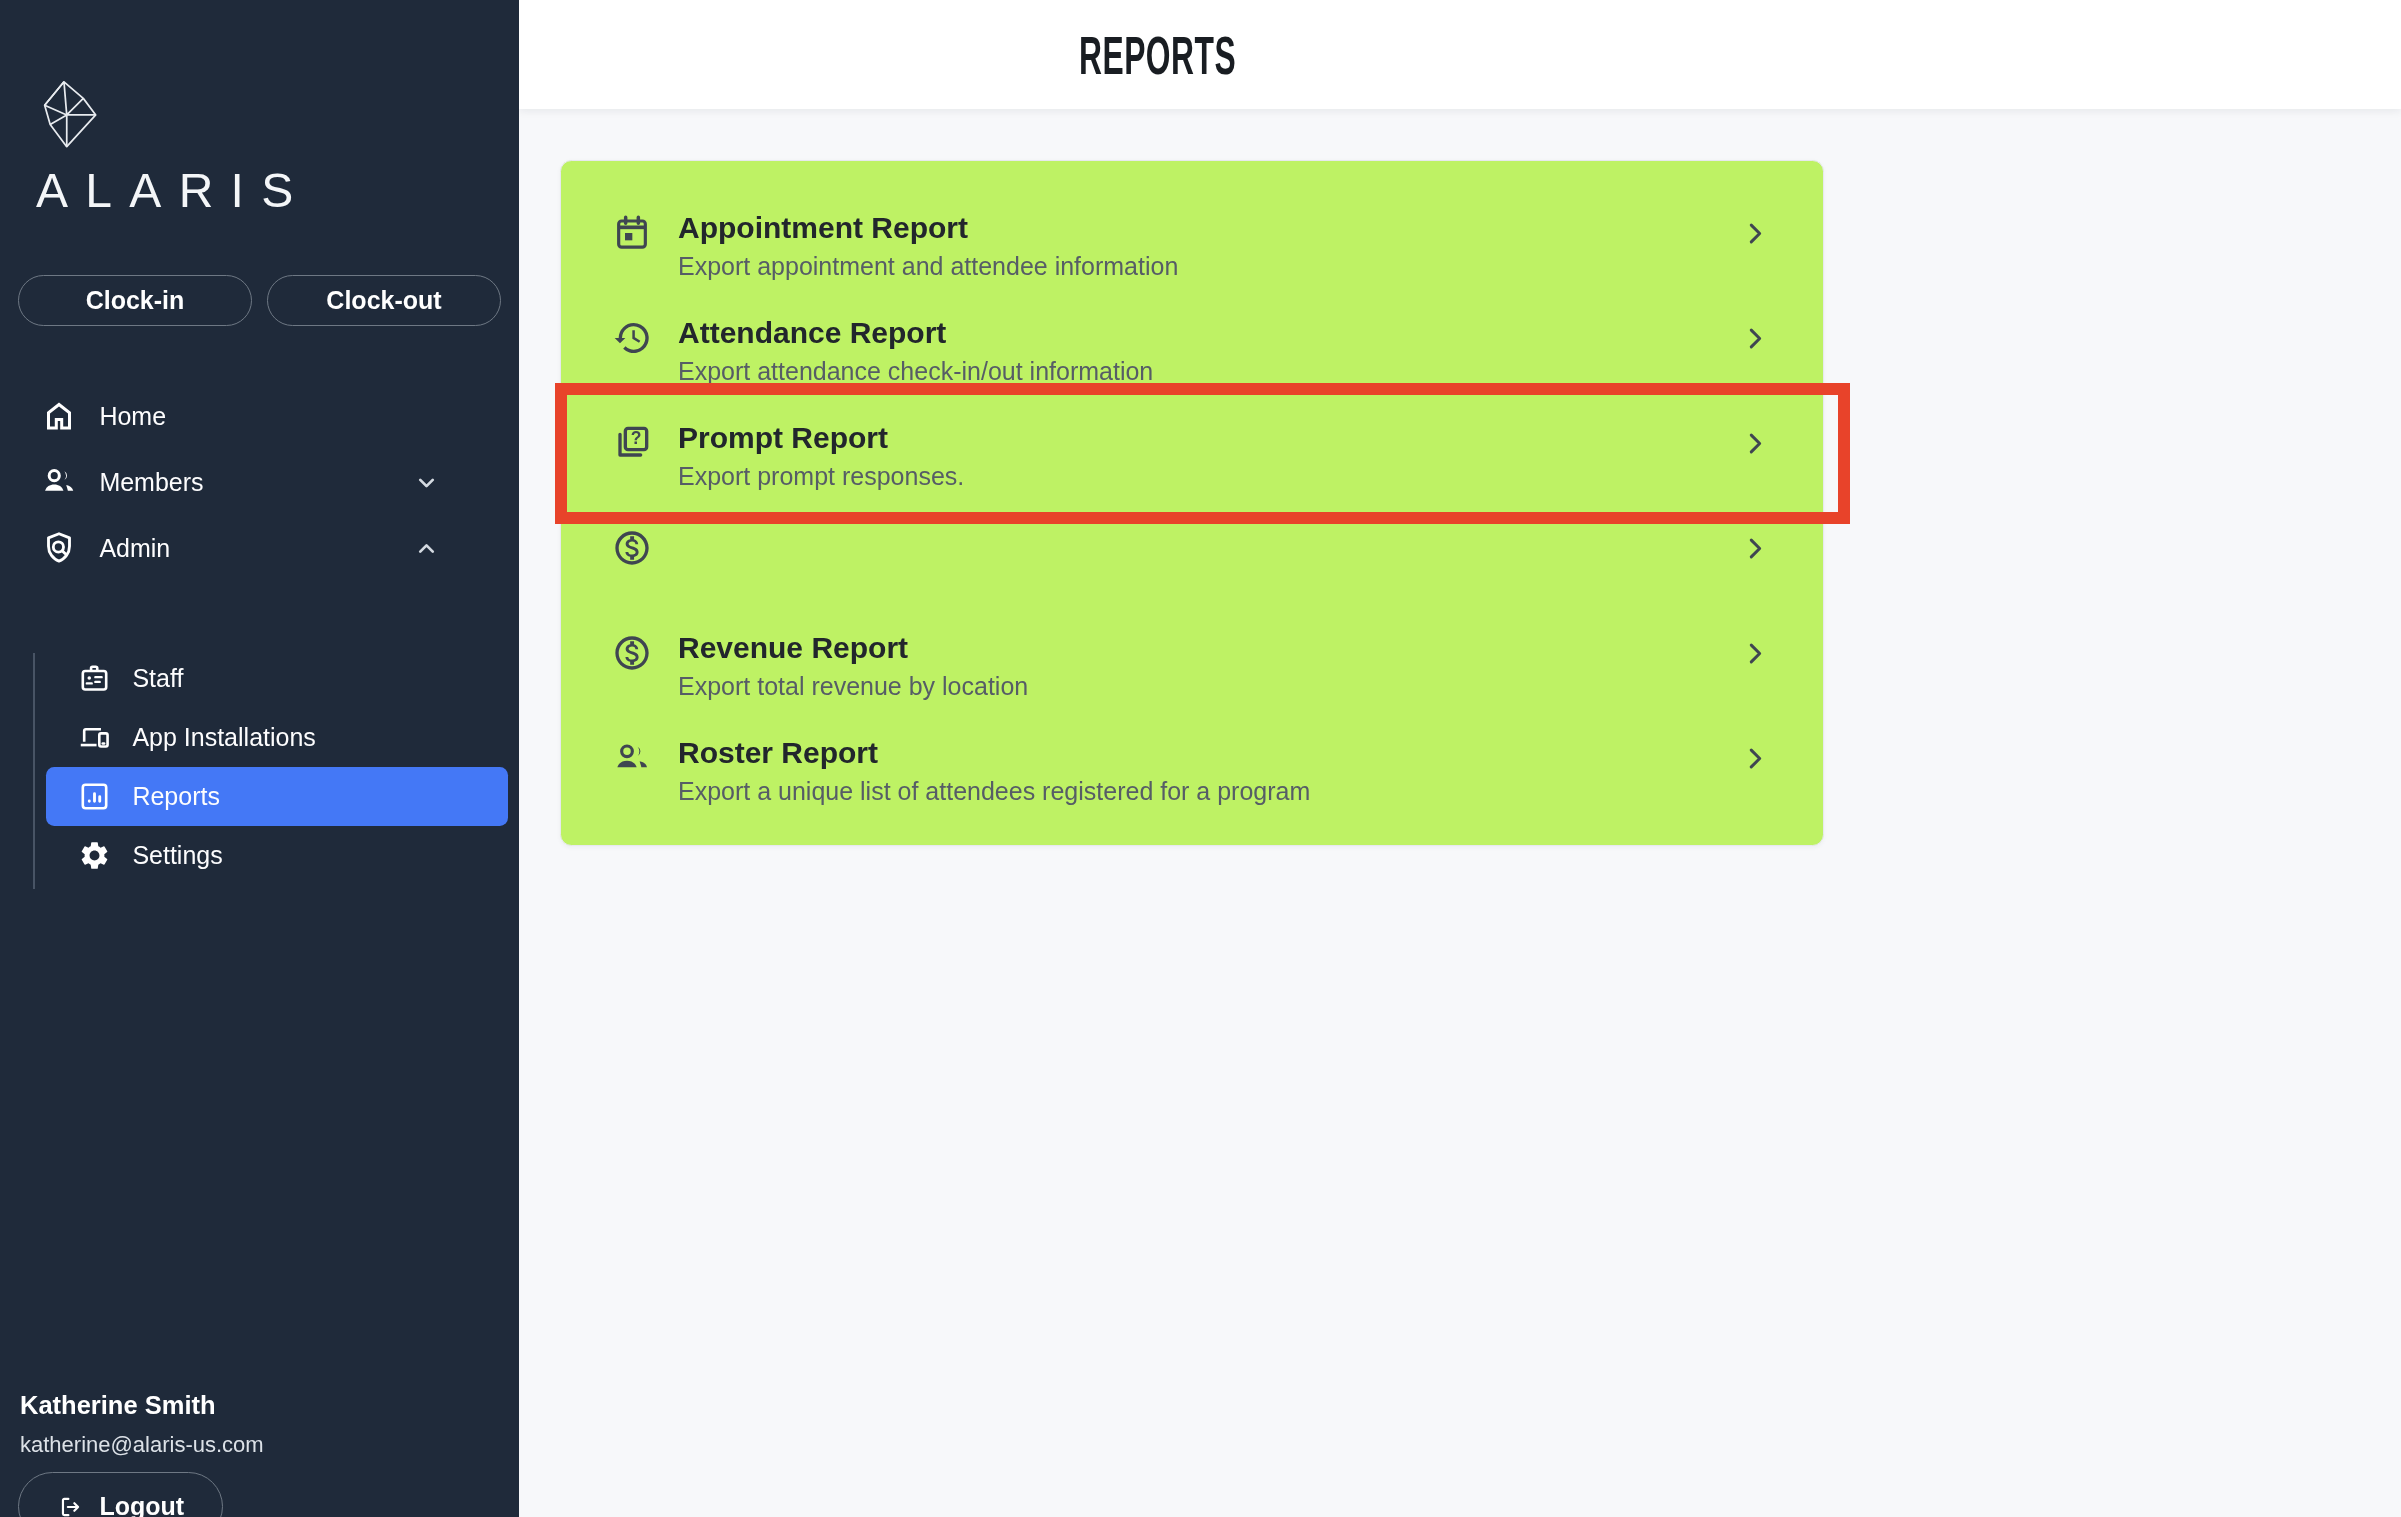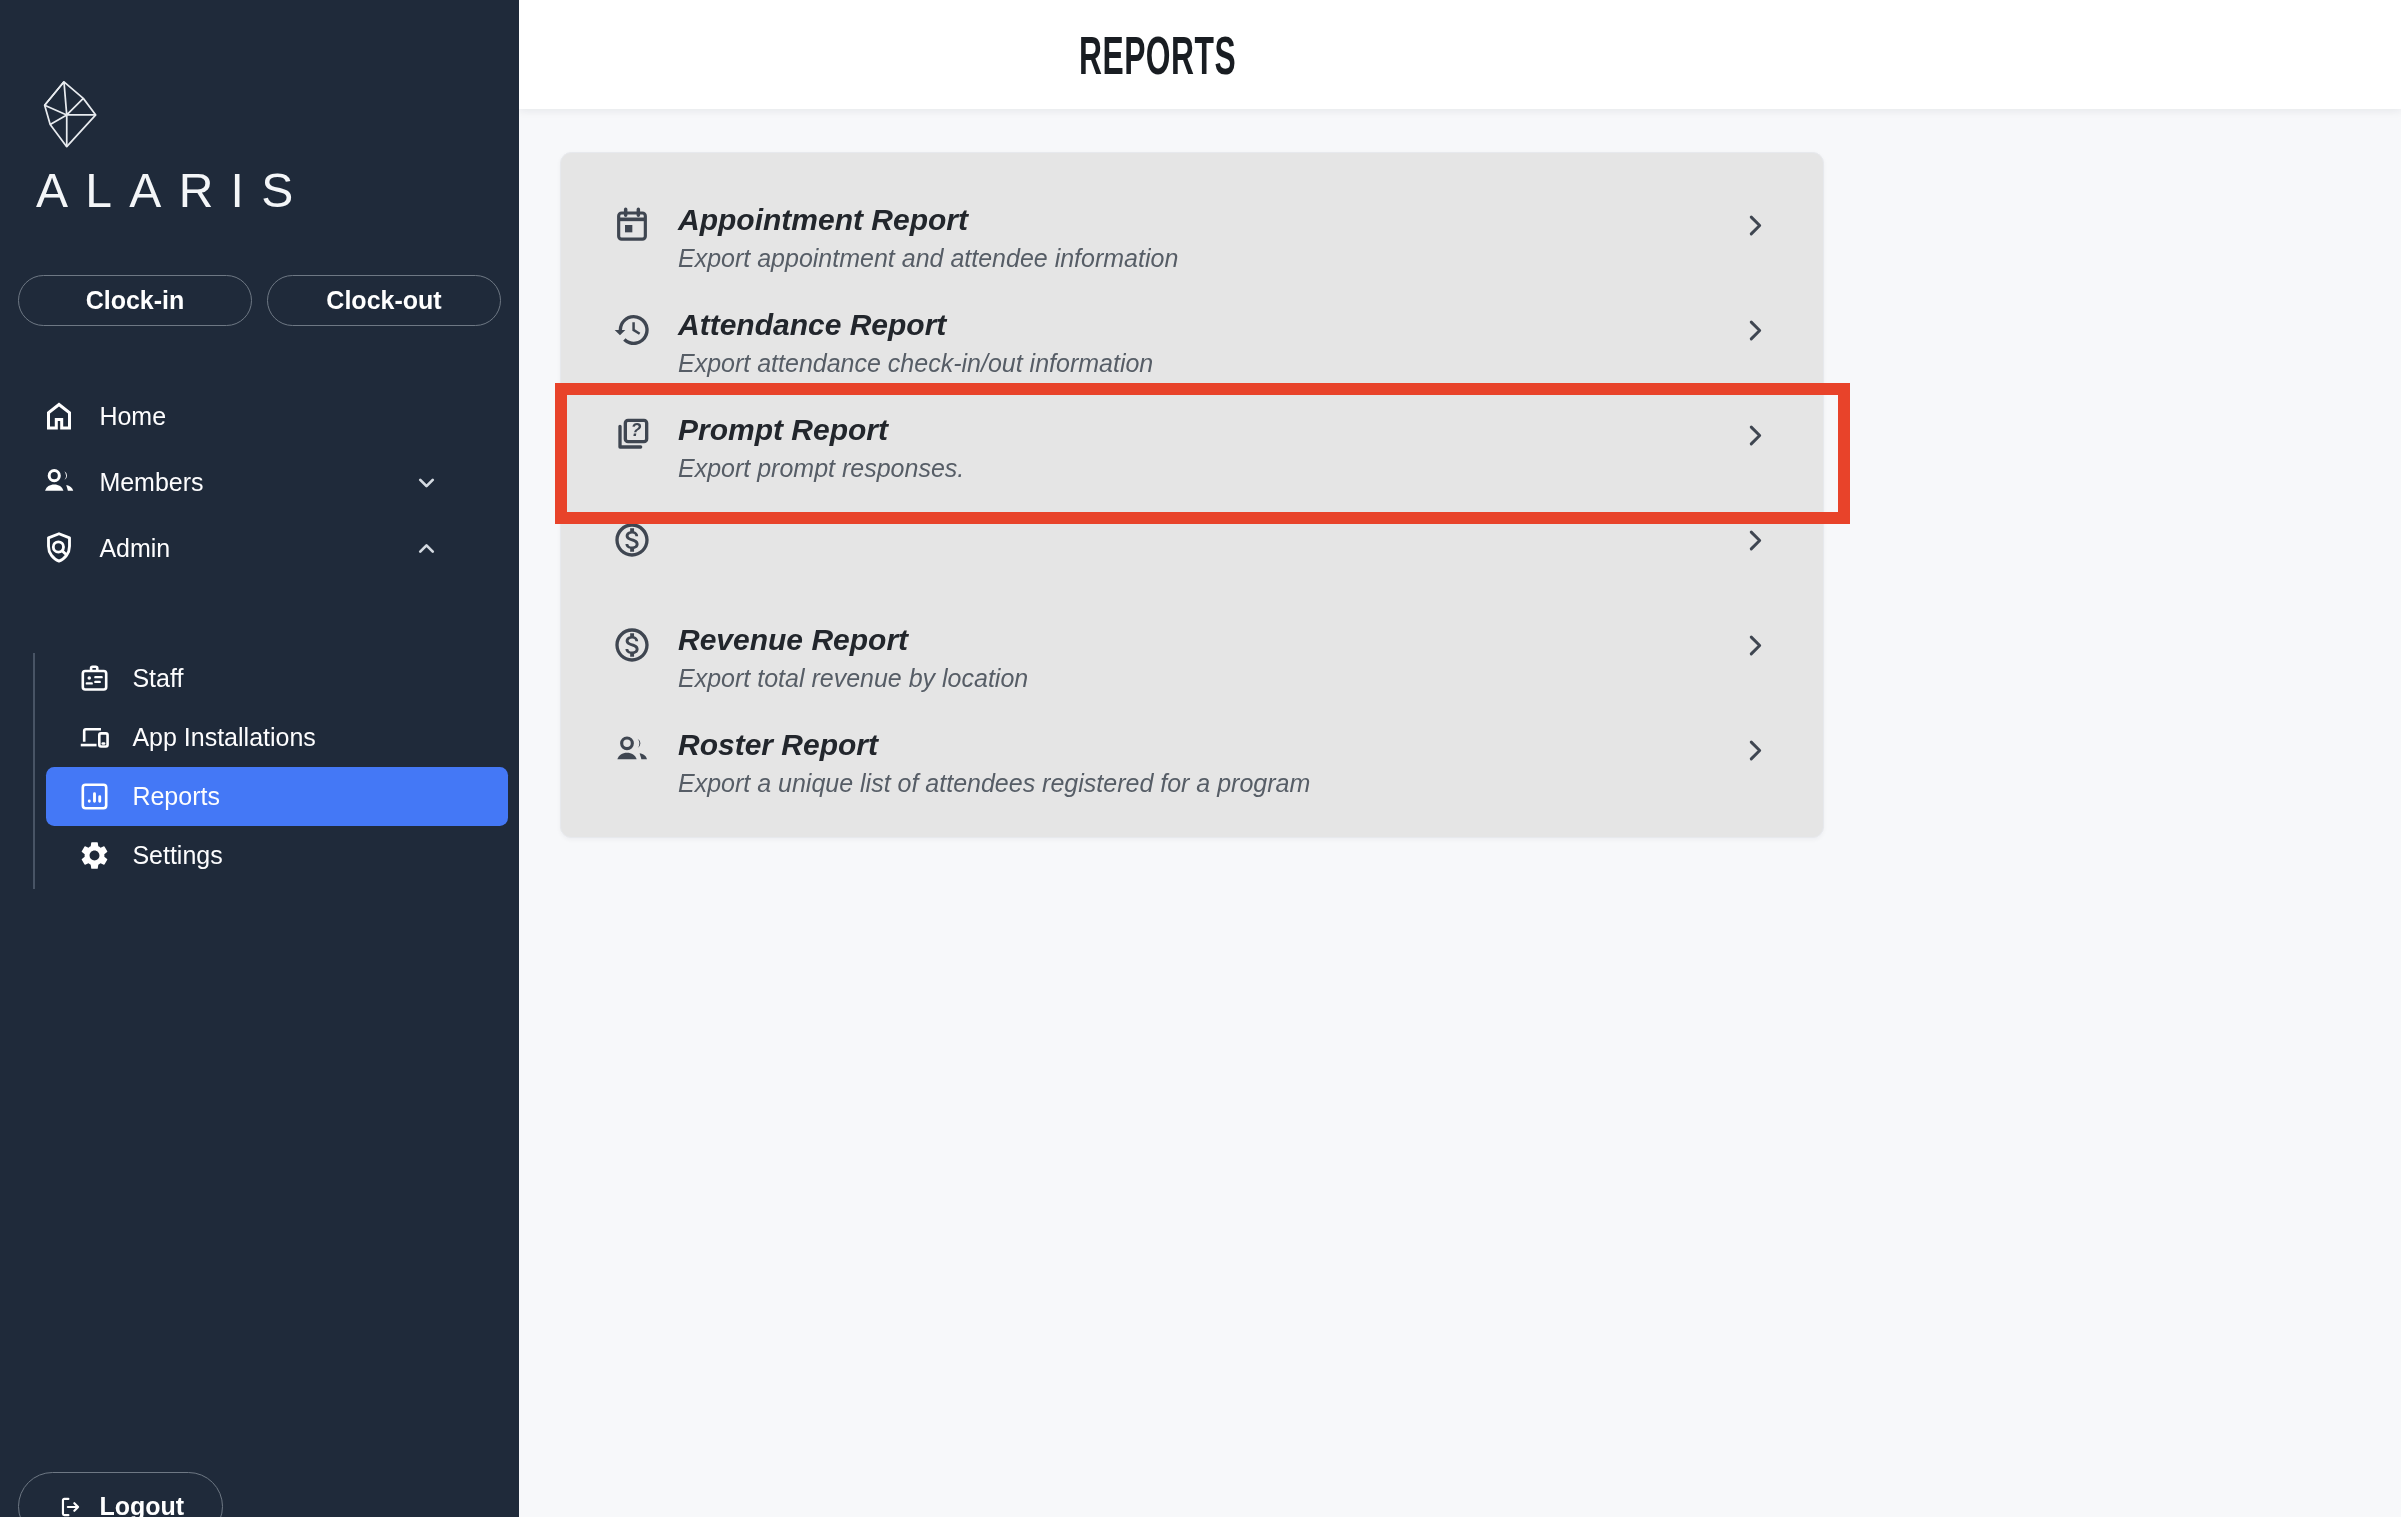--- a/index.html
+++ b/index.html
@@ -68,25 +68,24 @@
   .main-header {
     position:absolute; left:519px; top:0; width:1882px; height:109px;
     background:#FFFFFF; box-shadow:0 2.5px 8.2px rgba(16,24,40,0.07); z-index:1;
   }
   .page-title {
     position:absolute; left:560px; top:50%;
     transform:translateY(-50%) scaleX(0.60); transform-origin:left center;
     font-size:53px; font-weight:800; color:#191D22; letter-spacing:0.8px;
   }
   .card {
-    position:absolute; left:560px; top:152px; width:1264px; height:686px;
-    background:#e5e5e5; border:0.8px solid #E7E9ED; border-radius:11.5px;
+    position:absolute; left:560px; top:160px; width:1264px; height:686px;
+    background:#bef264; border:0.8px solid #E7E9ED; border-radius:11.5px;
     box-shadow:0 1.6px 4.1px rgba(16,24,40,0.04);
     padding:49px 53px 0 51px;
-    font-style:italic;
   }
   .report-row {
     height:105px; display:flex; align-items:flex-start; cursor:pointer;
   }
   .report-row .ric { width:40px; height:40px; flex:0 0 40px; margin-top:3.3px; color:#3F4651; }
   .report-row .rtext { margin-left:26px; }
   .report-title { font-size:30px; font-weight:600; color:#22262C; line-height:36px; }
   .report-desc { font-size:25px; color:#565D66; line-height:33px; margin-top:4.1px; }
   .report-row .rchev { margin-left:auto; margin-top:8.2px; display:flex; color:#3F4651; }
 
@@ -203,20 +202,24 @@
       <div class="subnav-item">
         <span class="ic">
           <svg width="33" height="33" viewBox="0 0 24 24" fill="#fff" fill-rule="evenodd">
             <path d="M19.14 12.94c.04-.3.06-.61.06-.94 0-.32-.02-.64-.07-.94l2.03-1.58a.49.49 0 0 0 .12-.61l-1.92-3.32a.49.49 0 0 0-.59-.22l-2.39.96c-.5-.38-1.03-.7-1.62-.94l-.36-2.54a.48.48 0 0 0-.48-.41h-3.84c-.24 0-.43.17-.47.41l-.36 2.54c-.59.24-1.13.57-1.62.94l-2.39-.96a.49.49 0 0 0-.59.22L2.74 8.87c-.12.21-.08.47.12.61l2.03 1.58c-.05.3-.09.63-.09.94s.02.64.07.94l-2.03 1.58a.49.49 0 0 0-.12.61l1.92 3.32c.12.22.37.29.59.22l2.39-.96c.5.38 1.03.7 1.62.94l.36 2.54c.05.24.24.41.48.41h3.84c.24 0 .44-.17.47-.41l.36-2.54c.59-.24 1.13-.56 1.62-.94l2.39.96c.22.08.47 0 .59-.22l1.92-3.32c.12-.22.07-.47-.12-.61l-2.01-1.58zM12 15.6A3.61 3.61 0 0 1 8.4 12c0-1.98 1.62-3.6 3.6-3.6s3.6 1.62 3.6 3.6-1.62 3.6-3.6 3.6z"></path>
           </svg>
         </span>
         <span class="lbl">Settings</span>
       </div>
     </div>
 
+    <div class="user-block">
+      <div class="user-name">Katherine Smith</div>
+      <div class="user-email">katherine@alaris-us.com</div>
+    </div>
 
     <button class="logout-btn">
       <span>
         <svg width="26" height="26" viewBox="0 0 24 24" fill="none" stroke="#fff" stroke-width="2" stroke-linecap="round" stroke-linejoin="round">
           <path d="M10.5 4.5H6.8a1.3 1.3 0 0 0-1.3 1.3v12.4a1.3 1.3 0 0 0 1.3 1.3h3.7"></path>
           <path d="M10 12h9.5M16 8.5 19.5 12 16 15.5"></path>
         </svg>
       </span>
       <span>Logout</span>
     </button>

